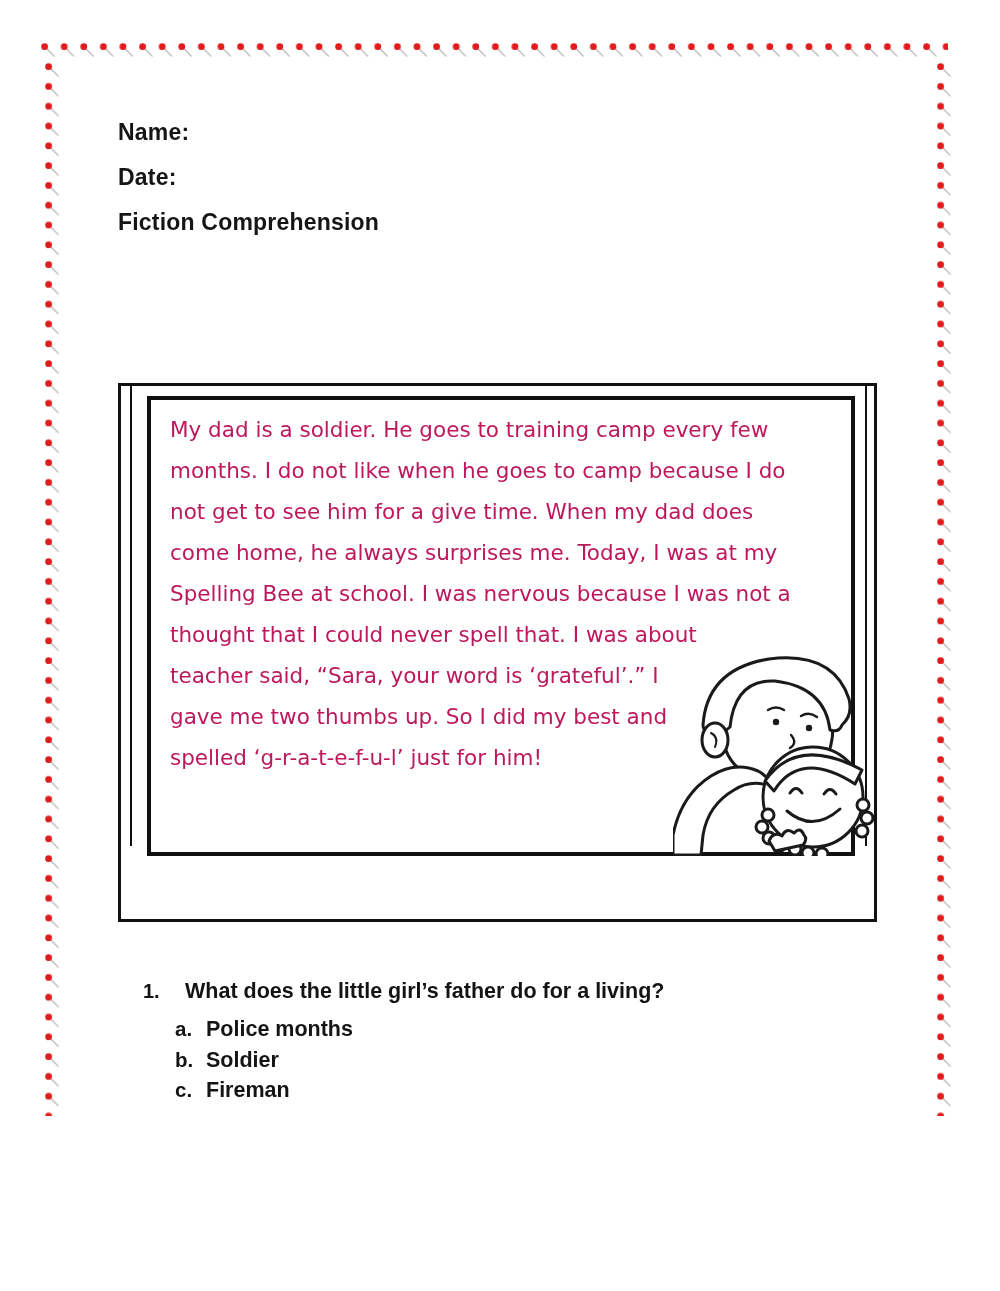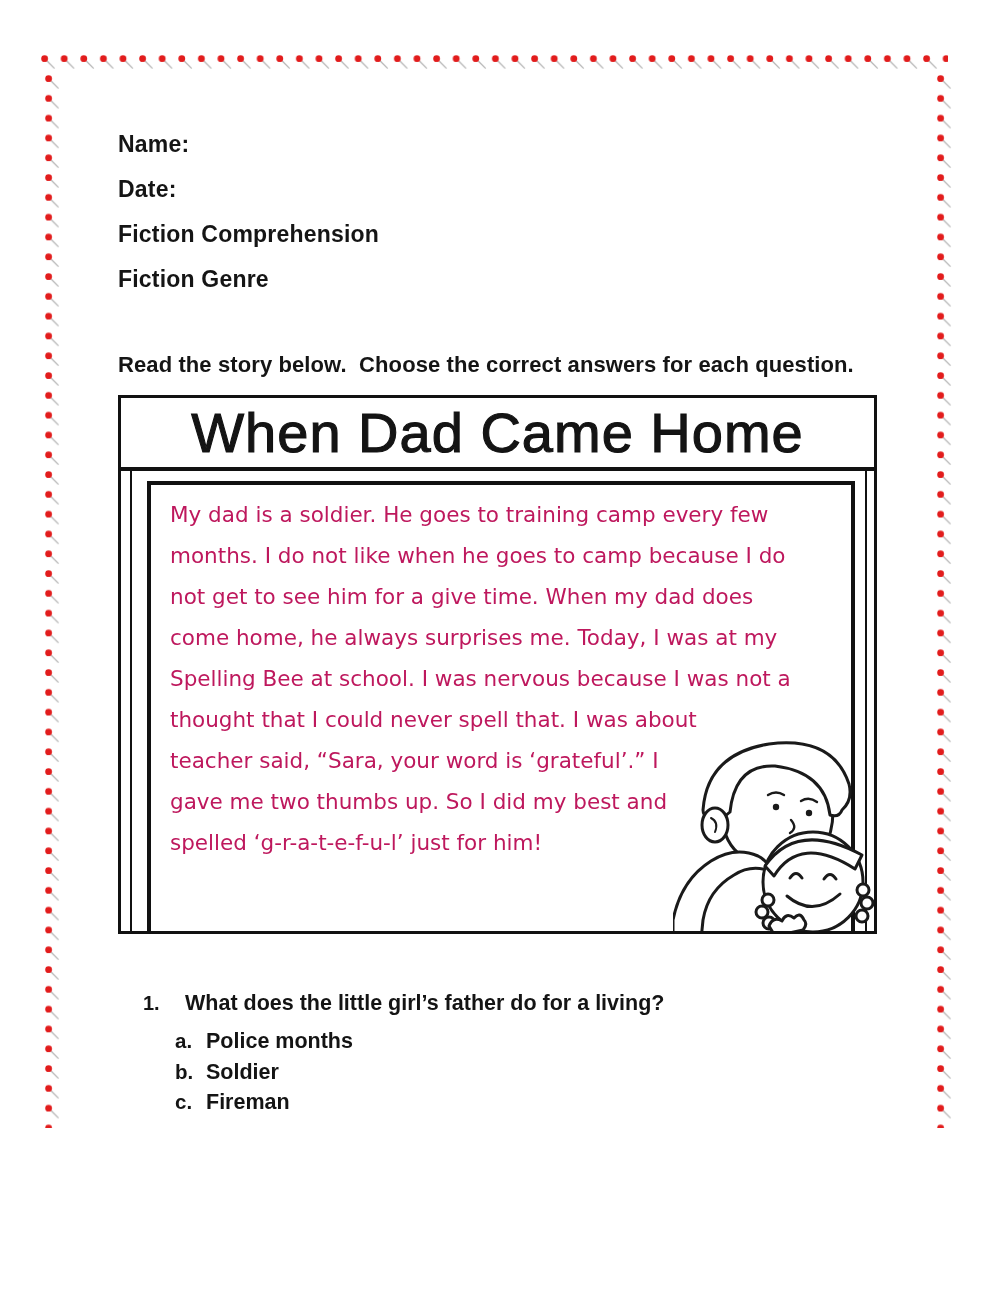--- a/index.html
+++ b/index.html
@@ -3,21 +3,20 @@
 <meta charset="utf-8">
 <style>
   html,body{margin:0;padding:0;background:#ffffff;}
   .page{
     position:relative;
     width:1000px;height:1116px;
     background:#ffffff;
     font-family:"Liberation Sans",sans-serif;
     color:#141414;
     overflow:hidden;
-    margin-top:12px;
   }
   .border-strip{position:absolute;}
 
   
   .header{
     position:absolute;left:118px;top:110px;
     font-size:23px;font-weight:bold;line-height:45px;
     color:#151515;letter-spacing:.2px;
   }
   
@@ -143,27 +142,24 @@
       <circle cx="4.6" cy="4.6" r="3.4" fill="#e21c1c"></circle>
     </pattern>
       </defs>
     <rect x="0" y="0" width="16" height="1170" fill="url(#pinD)"></rect>
   </svg>
 
   <div class="header">
     <div>Name:</div>
     <div>Date:</div>
     <div>Fiction Comprehension</div>
-    <div>Fiction Genre</div>
-  </div>
-
-  <div class="instruction">Read the story below.  Choose the correct answers for each question.</div>
+  </div>
+
 
   <div class="story-card">
-    <div class="story-title">When Dad Came Home</div>
     <div class="story-body">
       <div class="edge-line edge-left"></div>
       <div class="edge-line edge-right"></div>
       <div class="story-text-box">
         <div class="story-lines">
           <div>My dad is a soldier. He goes to training camp every few</div>
           <div>months. I do not like when he goes to camp because I do</div>
           <div>not get to see him for a give time. When my dad does</div>
           <div>come home, he always surprises me. Today, I was at my</div>
           <div>Spelling Bee at school. I was nervous because I was not a</div>

